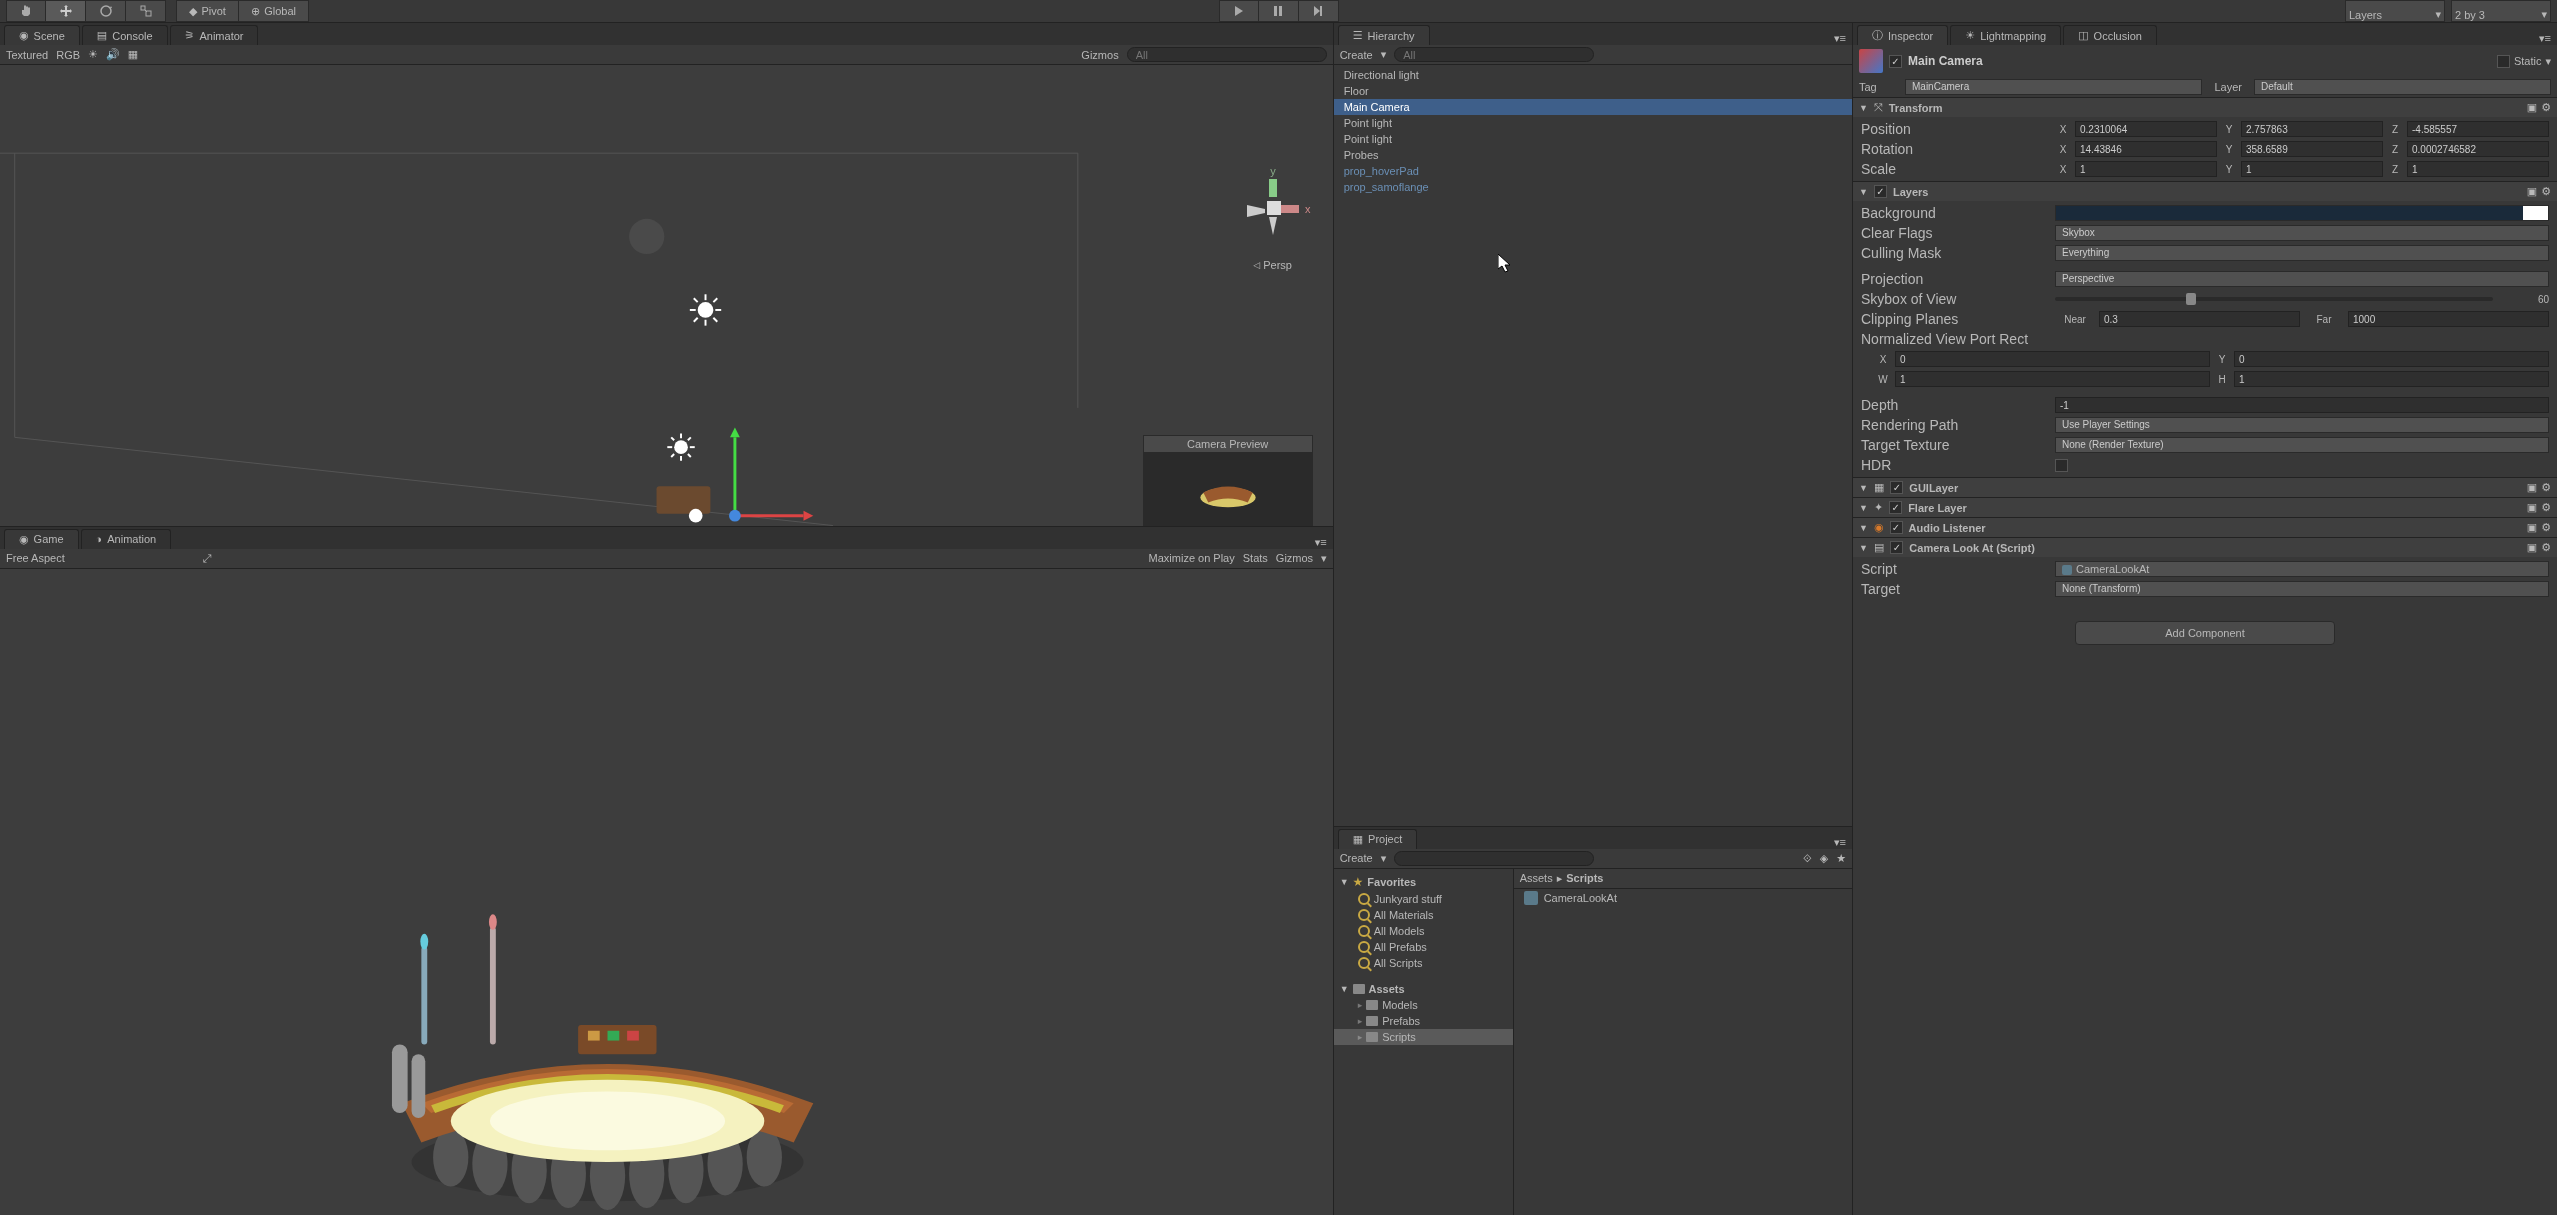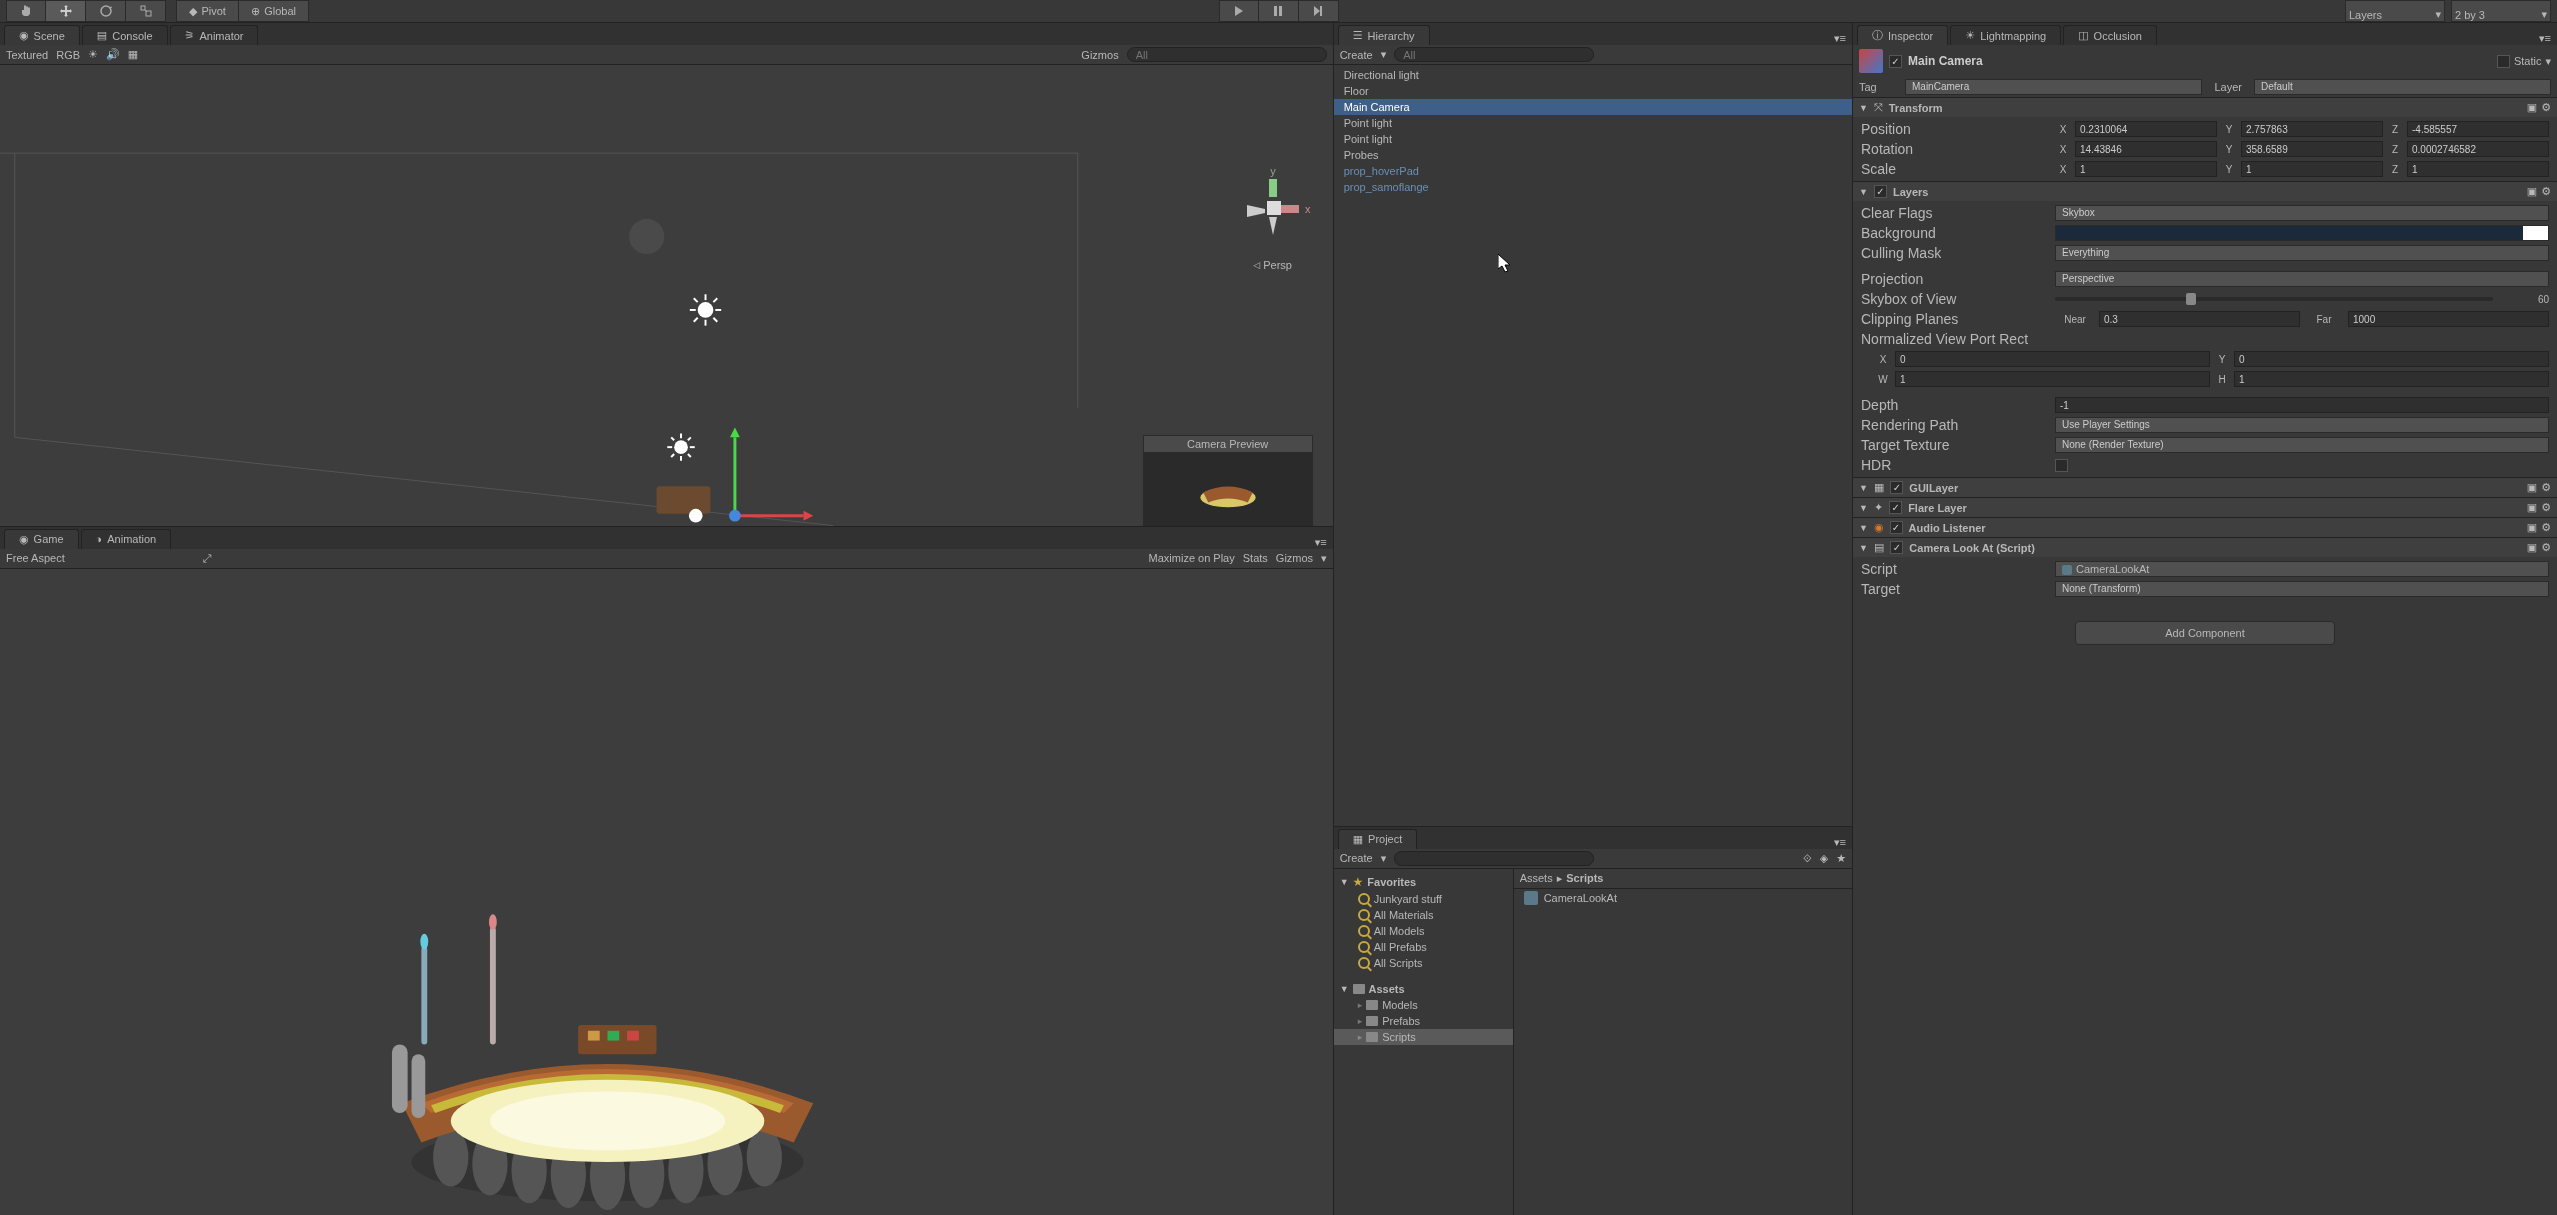--- a/index.html
+++ b/index.html
@@ -541,26 +541,26 @@
             <span class="arrow">▼</span>
             <span class="checkbox checked"></span>
             <span class="comp-title">Layers</span>
             <span class="comp-icons">
                 <span>▣</span>
                 <span class="gear">⚙</span>
               </span>
           </div>
           <div class="comp-body">
             <div class="prop-row">
+                <span class="prop-label">Background</span>
+                <div class="color-field"></div>
+              </div>
+            <div class="prop-row">
                 <span class="prop-label">Clear Flags</span>
                 <div class="full-field">Skybox</div>
-              </div>
-            <div class="prop-row">
-                <span class="prop-label">Background</span>
-                <div class="color-field"></div>
               </div>
             <div class="prop-row">
                 <span class="prop-label">Culling Mask</span>
                 <div class="full-field">Everything</div>
               </div>
             <div class="prop-row" style="margin-top:6px">
                 <span class="prop-label">Projection</span>
                 <div class="full-field">Perspective</div>
               </div>
             <div class="prop-row">

